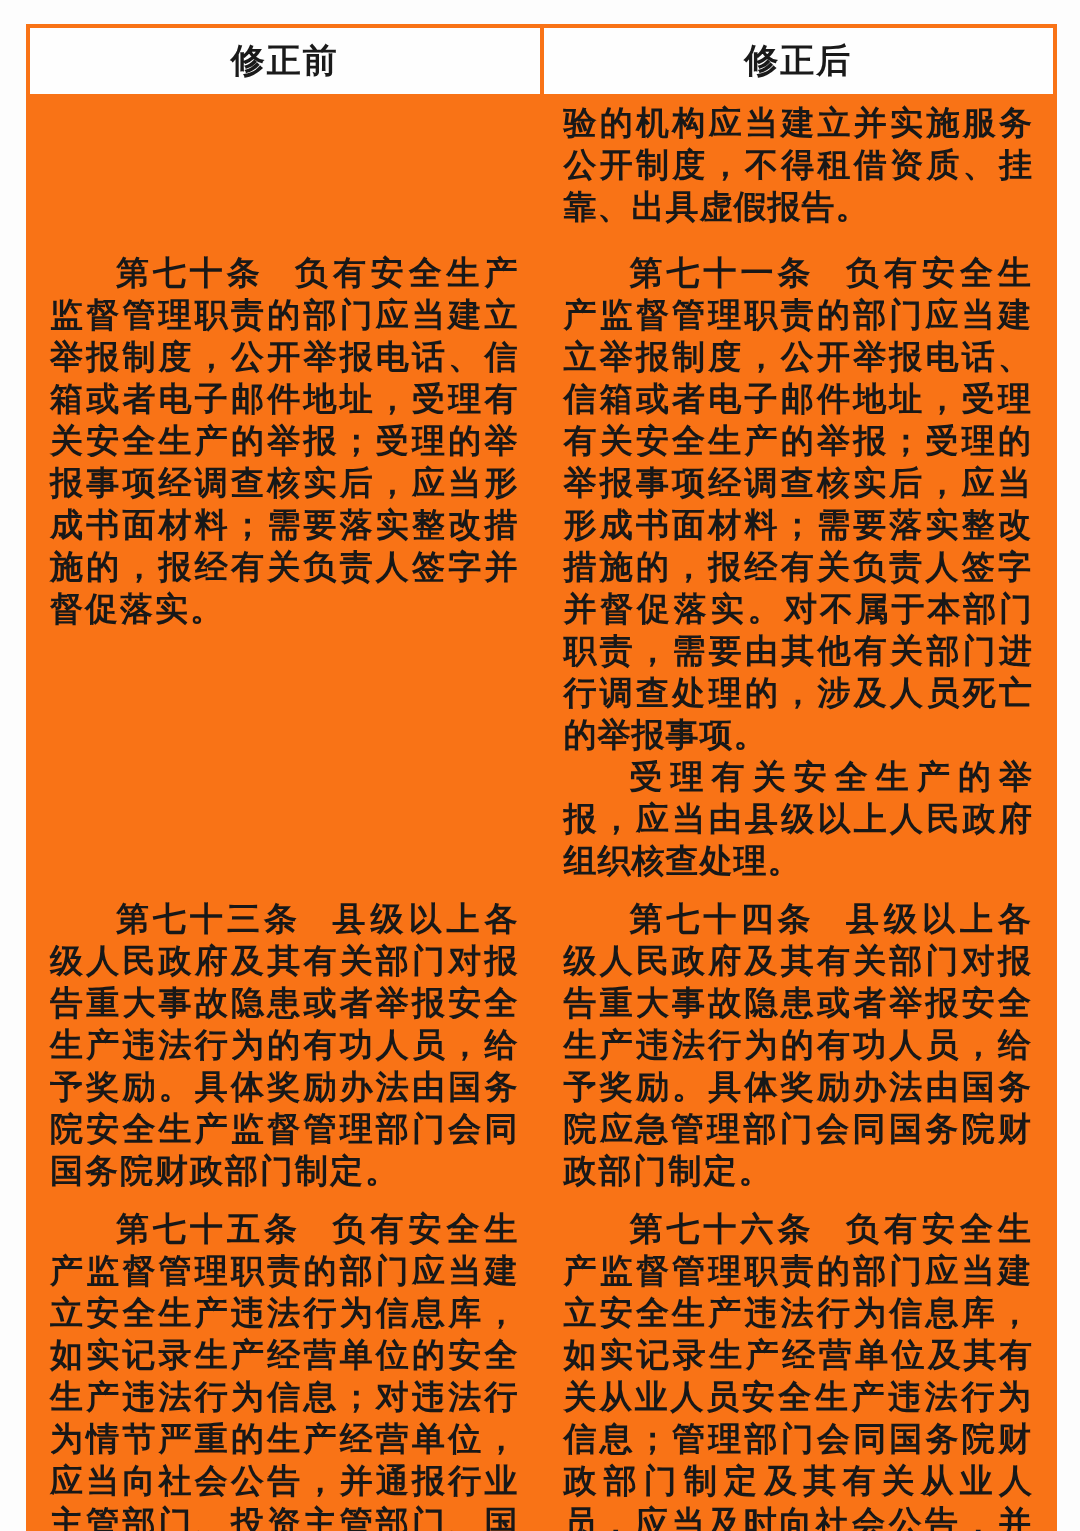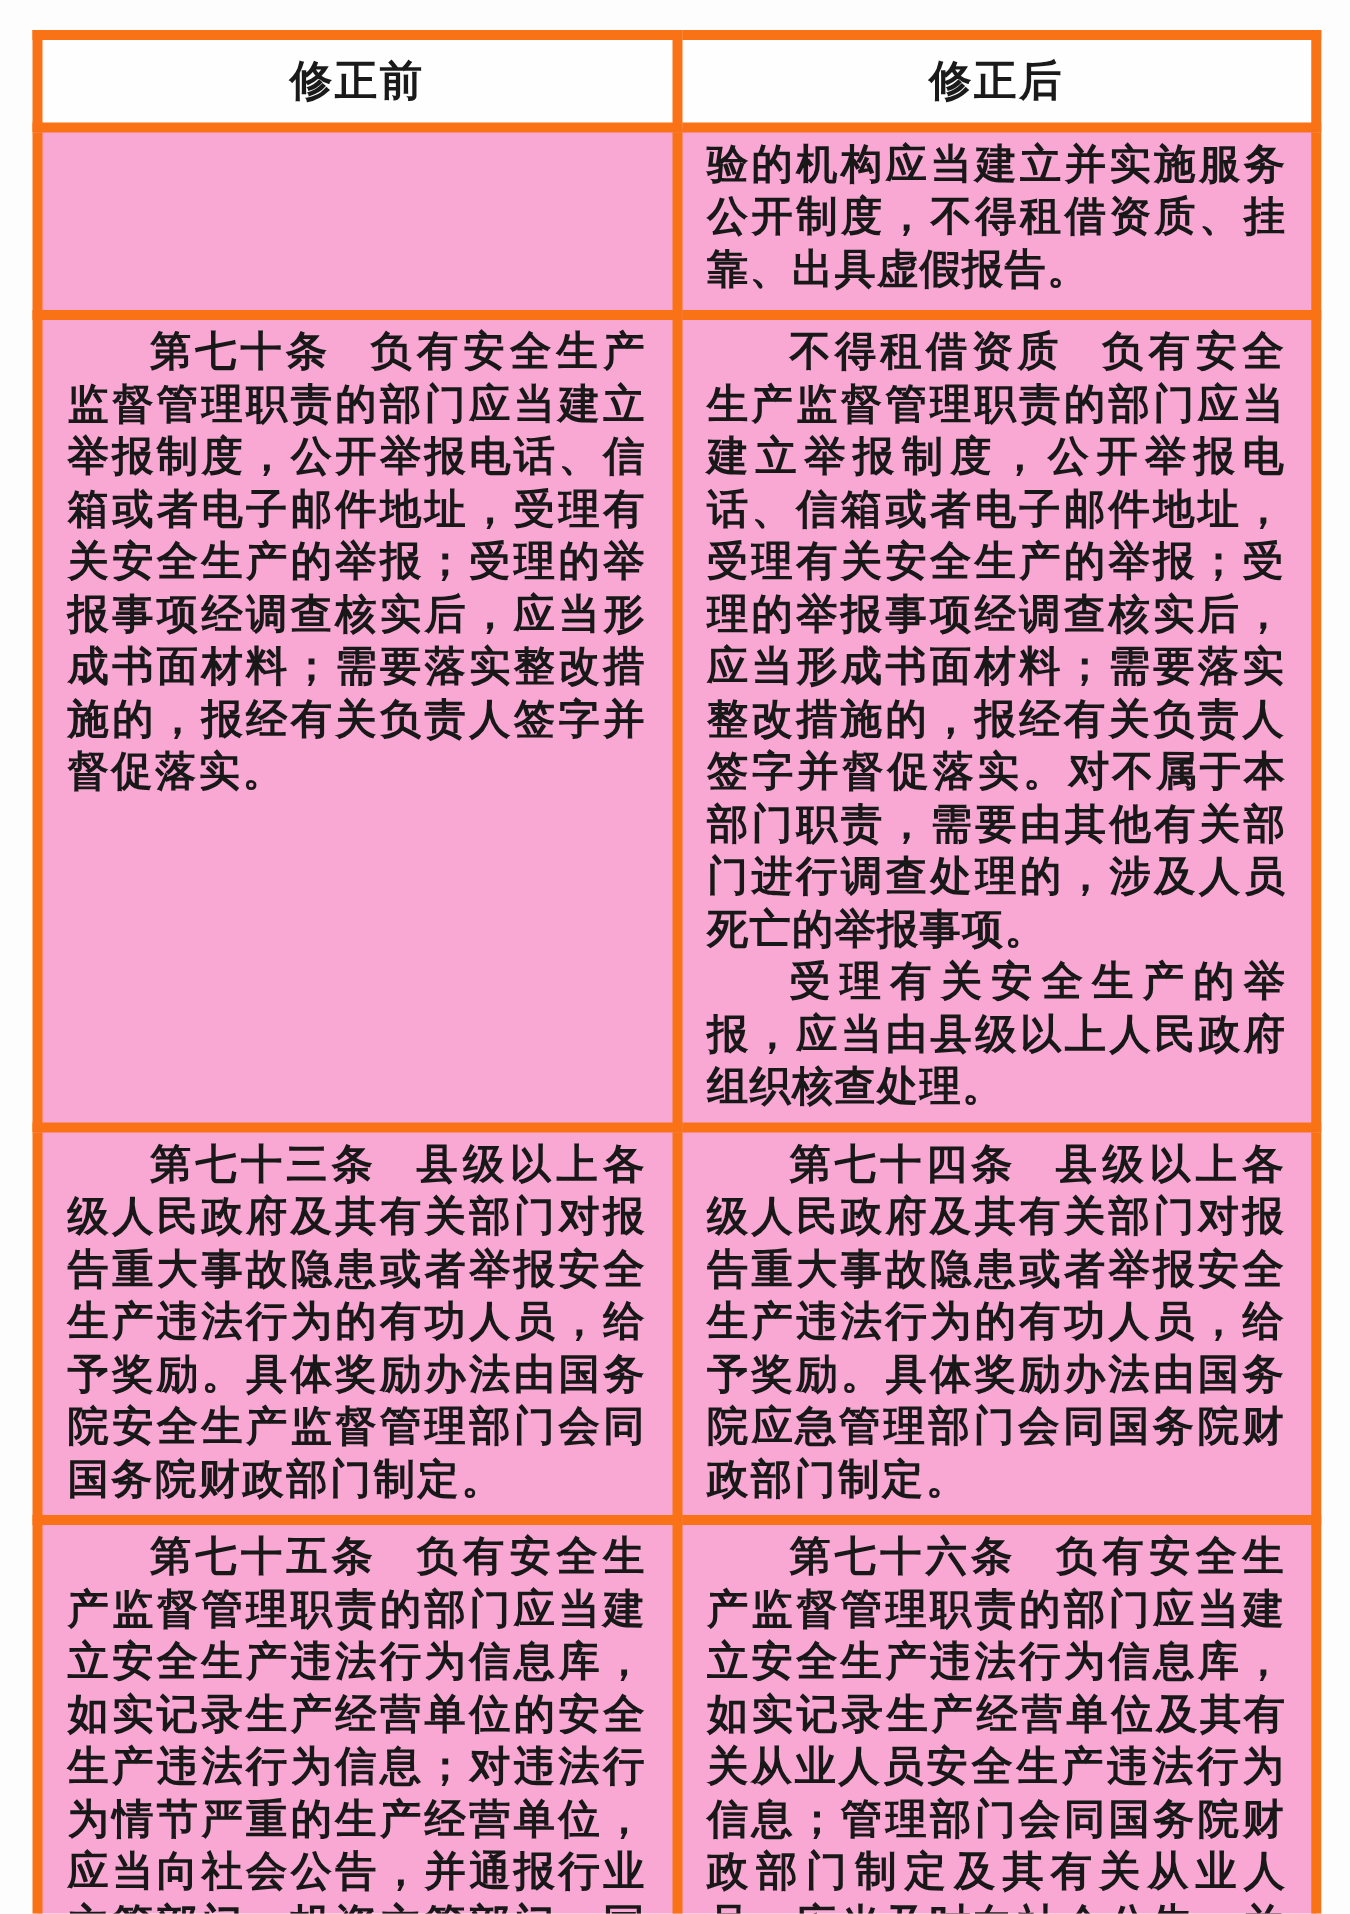--- a/index.html
+++ b/index.html
@@ -20,37 +20,37 @@
     left: 26px;
     top: 24px;
     width: 1031px;
     border-collapse: collapse;
     table-layout: fixed;
     background: #fefefe;
     border: 3px solid #2a2a2a;
   }
   table.cmp th,
   table.cmp td {
-    border: 8px solid #f97316;
+    border: 4px solid #f97316;
     width: 50%;
   }
   table.cmp th {
     height: 64px;
     font-family: "DejaVu Sans", "Liberation Sans", sans-serif;
     font-weight: 700;
     font-size: 34px;
     color: #1a1a1a;
     text-align: center;
     vertical-align: middle;
     letter-spacing: 2px;
   }
   table.cmp td {
     vertical-align: top;
     padding: 4px 20px 8px 20px;
-    background: #f9a8d4;
+    background: #f97316;
   }
   
   tbody tr:nth-child(1) { height: 150px; }
   tbody tr:nth-child(2) { height: 525px; }
   tbody tr:nth-child(3) { height: 264px; }
   tbody tr:nth-child(4) { height: 468px; }
 
   .para {
     margin: 0;
     font-family: "DejaVu Serif", "Liberation Serif", serif;
@@ -87,21 +87,21 @@
           <td></td>
           <td>
             <p class="para"><span class="run bold">验的机构应当建立并实施服务公开制度，不得租借资质、挂靠、出具虚假报告。</span></p>
           </td>
         </tr>
         <tr>
           <td>
             <p class="para indent"><span class="run bold gap">第七十条</span><span class="run">负有安全生产监督管理职责的部门应当建立举报制度，公开举报电话、信箱或者电子邮件地址，受理有关安全生产的举报；受理的举报事项经调查核实后，应当形成书面材料；需要落实整改措施的，报经有关负责人签字并督促落实。</span></p>
           </td>
           <td>
-            <p class="para indent"><span class="run bold gap">不得租借资质</span><span class="run">负有安全生产监督管理职责的部门应当建立举报制度，公开举报电话、信箱或者电子邮件地址，受理有关安全生产的举报；受理的举报事项经调查核实后，应当形成书面材料；需要落实整改措施的，报经有关负责人签字并督促落实。</span><span class="run bold">对不属于本部门职责，需要由其他有关部门进行调查处理的，涉及人员死亡的举报事项。</span></p>
+            <p class="para indent"><span class="run bold gap">第七十一条</span><span class="run">负有安全生产监督管理职责的部门应当建立举报制度，公开举报电话、信箱或者电子邮件地址，受理有关安全生产的举报；受理的举报事项经调查核实后，应当形成书面材料；需要落实整改措施的，报经有关负责人签字并督促落实。</span><span class="run bold">对不属于本部门职责，需要由其他有关部门进行调查处理的，涉及人员死亡的举报事项。</span></p>
             <p class="para indent"><span class="run bold">受理有关安全生产的举报，应当由县级以上人民政府组织核查处理。</span></p>
           </td>
         </tr>
         <tr>
           <td>
             <p class="para indent"><span class="run bold gap">第七十三条</span><span class="run">县级以上各级人民政府及其有关部门对报告重大事故隐患或者举报安全生产违法行为的有功人员，给予奖励。具体奖励办法由国务院安全生产监督管理部门会同国务院财政部门制定。</span></p>
           </td>
           <td>
             <p class="para indent"><span class="run bold gap">第七十四条</span><span class="run">县级以上各级人民政府及其有关部门对报告重大事故隐患或者举报安全生产违法行为的有功人员，给予奖励。具体奖励办法由国务院</span><span class="run bold">应急</span><span class="run">管理部门会同国务院财政部门制定。</span></p>
           </td>

